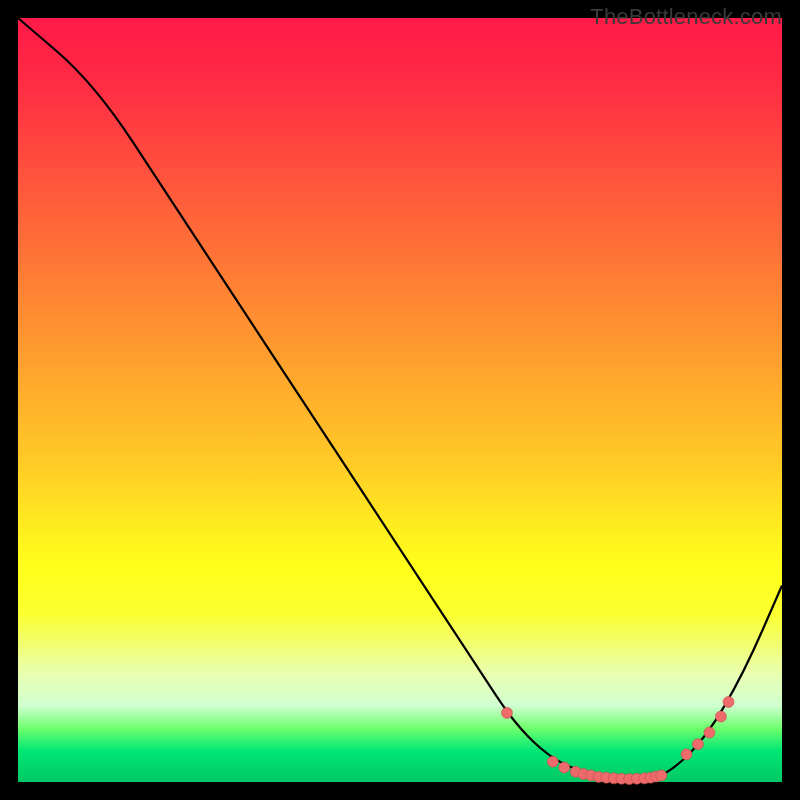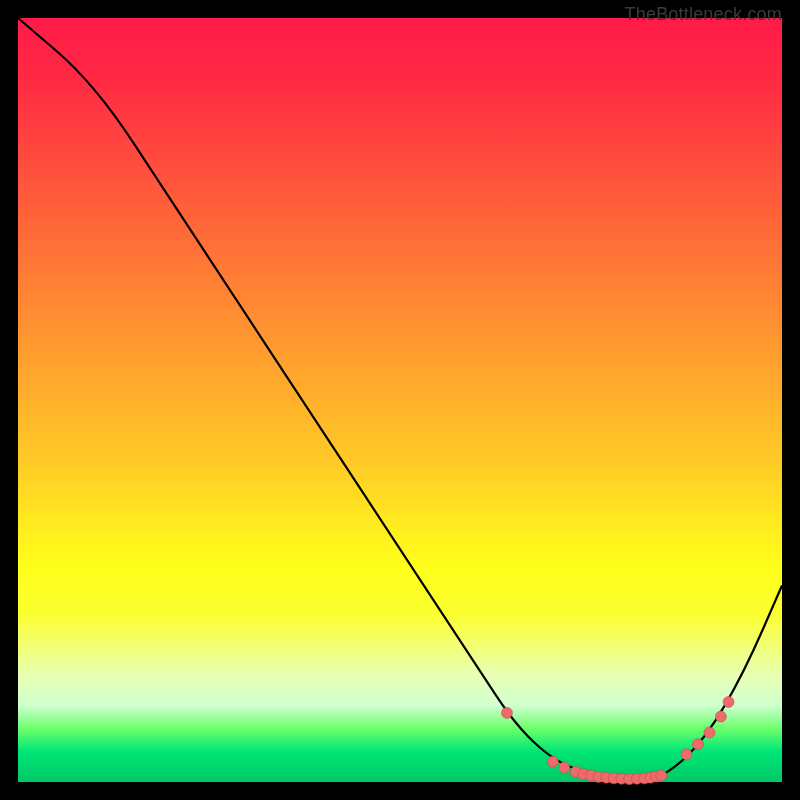--- a/index.html
+++ b/index.html
@@ -32,21 +32,21 @@
       #d0ffd0 90%,
       #6cff6c 93%,
       #00e676 96%,
       #00c864 100%
     );
   }
   .watermark {
     position: absolute;
     top: 4px;
     right: 18px;
-    font-size: 18px;
+    font-size: 22px;
     font-weight: 500;
     color: #3a3a3a;
     letter-spacing: 0.2px;
   }
   svg.curve {
     position: absolute;
     left: 0; top: 0;
     width: 764px; height: 764px;
     overflow: visible;
   }

